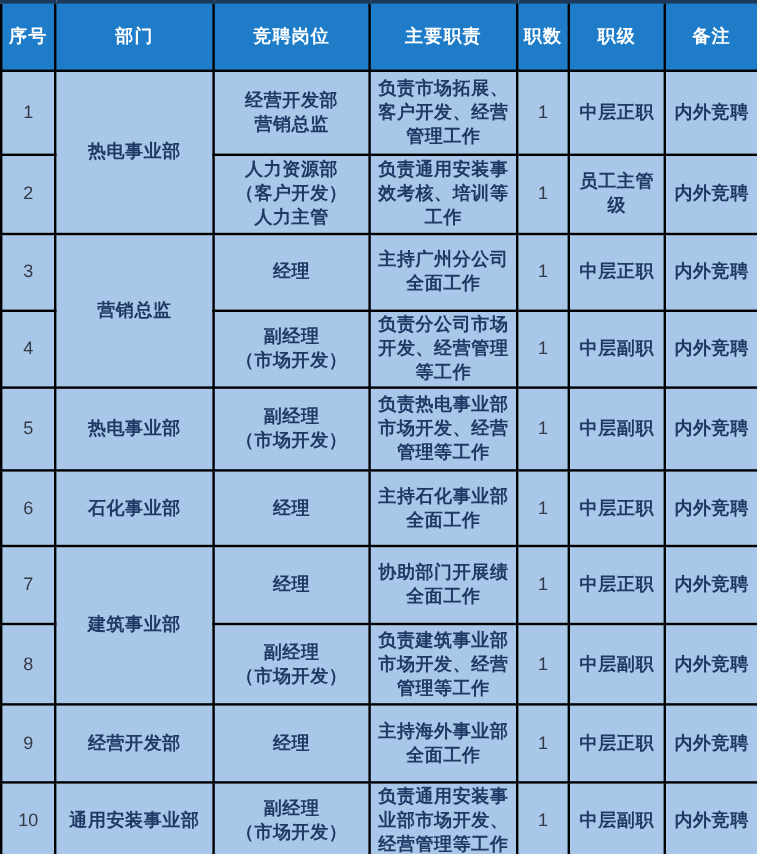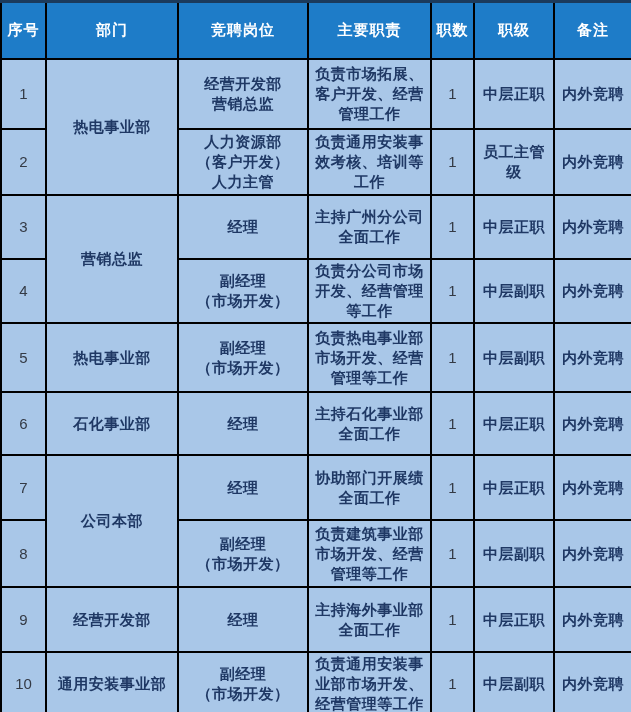--- a/index.html
+++ b/index.html
@@ -140,21 +140,21 @@
         <td>石化事业部</td>
         <td>经理</td>
         <td>主持石化事业部
 全面工作</td>
         <td class="num">1</td>
         <td>中层正职</td>
         <td>内外竞聘</td>
       </tr>
       <tr style="height:65px">
         <td class="num">7</td>
-        <td rowspan="2">公司本部</td>
+        <td rowspan="2">建筑事业部</td>
         <td>经理</td>
         <td>协助部门开展绩
 全面工作</td>
         <td class="num">1</td>
         <td>中层正职</td>
         <td>内外竞聘</td>
       </tr>
       <tr style="height:67px">
         <td class="num">8</td>
         <td>副经理

